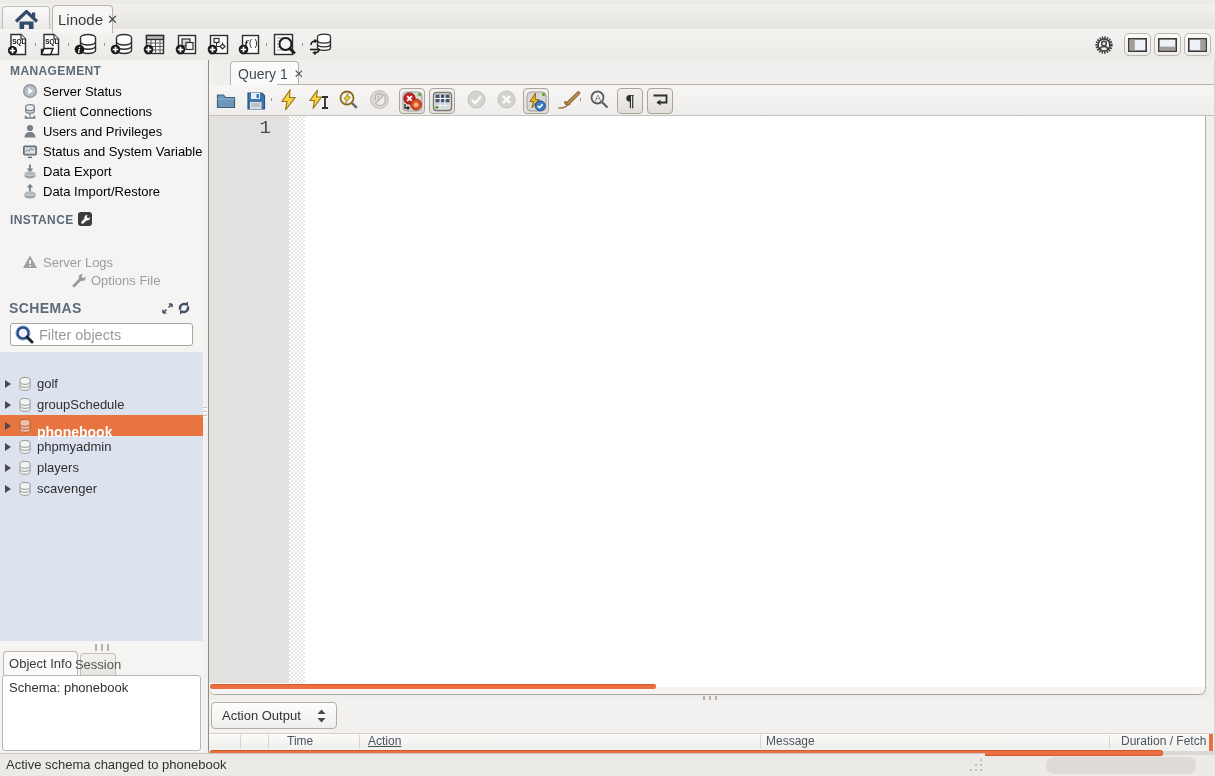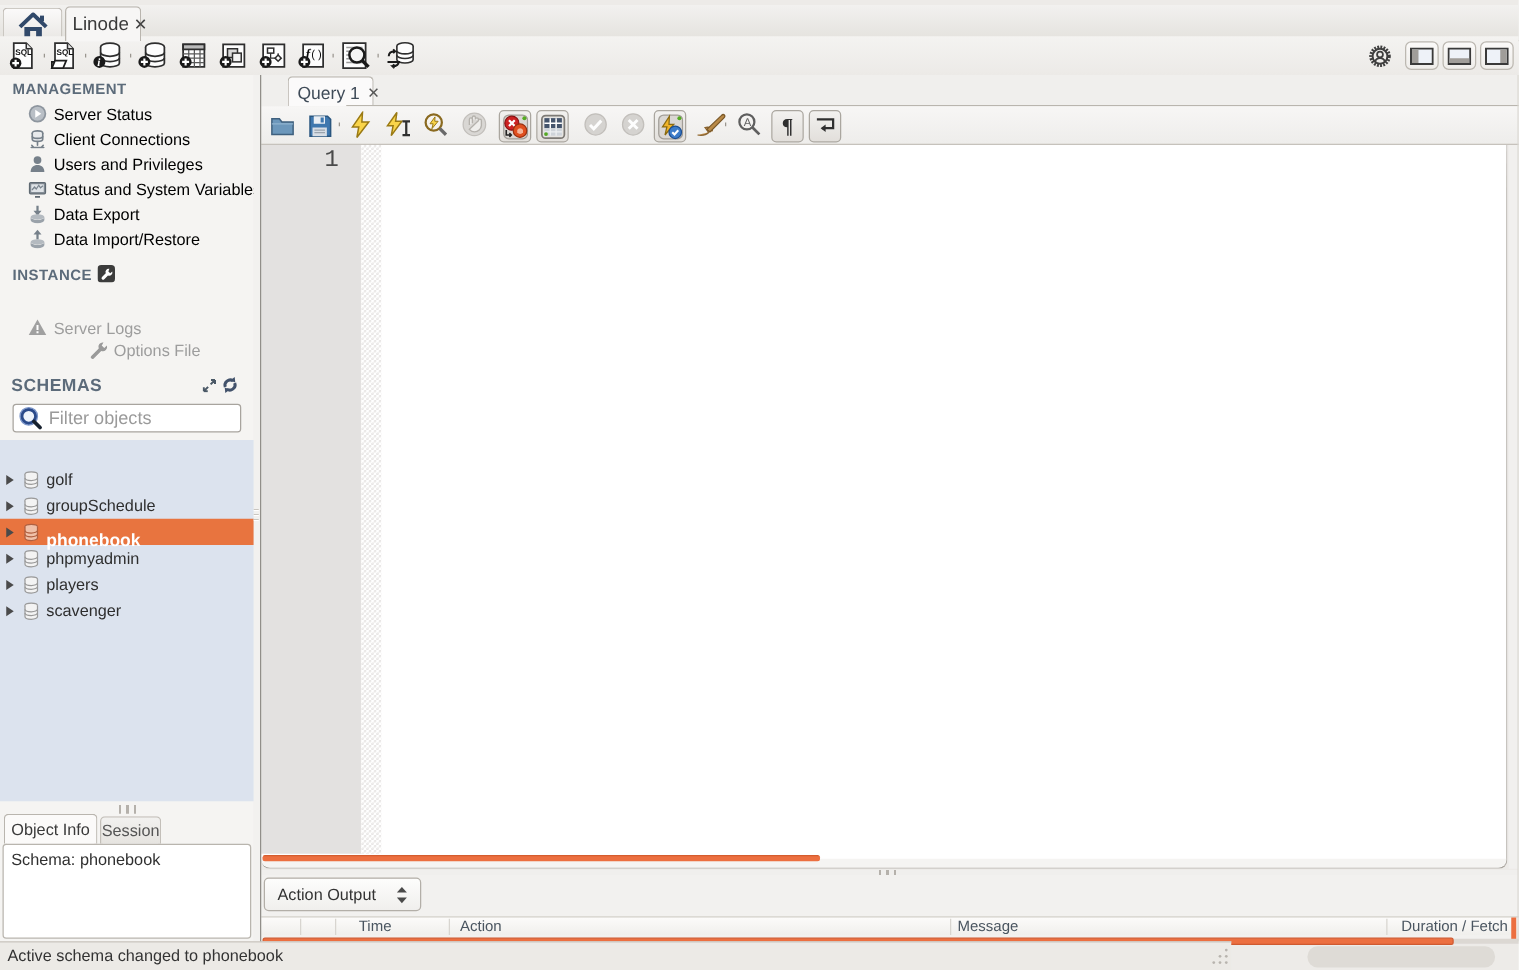--- a/index.html
+++ b/index.html
@@ -35,21 +35,21 @@
 #schemalist { left:0; top:292px; width:203px; height:289px; background:#dce3ee; }
 .schrow { position:absolute; left:0; width:203px; height:21px; display:flex; align-items:center; }
 .schrow .tri { width:0; height:0; border-left:6px solid #4a4a4a; border-top:4px solid transparent; border-bottom:4px solid transparent; margin-left:5px; }
 .schrow .cyl { margin-left:6px; margin-right:4px; }
 .schrow.sel { background:#e8743f; }
 .schrow.sel .tx { color:#fff; font-weight:bold; font-size:14px;margin-top:12px; }
 .schrow .tx { font-size:13px; color:#2e2e2e; }
 
 
 #oitab { left:3px; top:591px; width:75px; height:24px; background:#fbfaf9; border:1px solid #b9b5ae; border-bottom:none; border-radius:4px 4px 0 0; display:flex; align-items:center; justify-content:center; color:#3a3a3a; }
-#sesstab { left:80px; top:593px; width:49px; height:22px; background:linear-gradient(#f2f1ef,#e6e4e0); border:1px solid #c3bfb9; border-bottom:none; border-radius:4px 4px 0 0; display:flex; align-items:center; justify-content:center; color:#555; }
+#sesstab { left:80px; top:593px; width:36px; height:22px; background:linear-gradient(#f2f1ef,#e6e4e0); border:1px solid #c3bfb9; border-bottom:none; border-radius:4px 4px 0 0; display:flex; align-items:center; justify-content:center; color:#555; }
 #oibox { left:2px; top:615px; width:199px; height:76px; background:#fff; border:1px solid #b9b5ae; border-radius:3px; padding:4px 6px; }
 
 
 #vsplit { left:203px; top:60px; width:6px; height:693px; background:#f2f1ef; }
 #vsplit .grip { position:absolute; left:0px; top:347px; width:4px; height:10px; background:repeating-linear-gradient(180deg,#c9c5bf 0 1px,#ffffff 1px 2px,transparent 2px 4px); }
 #mainborder { left:208px; top:60px; width:0px; height:693px; border-left:1px solid #918e89; z-index:5; }
 
 #querytabbar { left:209px; top:60px; width:1006px; height:25px; background:#f0efed; }
 #querytab { position:absolute; left:0px; top:1px; width:69px; white-space:nowrap; height:24px; background:#fbfafa; border:1px solid #b9b5ae; border-bottom:none; border-radius:4px 4px 0 0; display:flex; align-items:center; padding-left:7px; font-size:14px; color:#3f4b58;margin-left:21px; }
 #qtline { left:277px; top:84px; width:938px; height:1px; background:#b9b5ae; }
@@ -483,21 +483,21 @@
           <path d="M4.5 0.5 L8.5 5 h-8 z" fill="#4a4a4a"></path>
           <path d="M4.5 13.5 L8.5 9 h-8 z" fill="#4a4a4a"></path>
         </svg></div>
     <div id="outhdr">
       <span class="sep" style="left:31px;"></span>
       <span class="sep" style="left:59px;"></span>
       <span class="sep" style="left:150px;"></span>
       <span class="sep" style="left:551px;"></span>
       <span class="sep" style="left:900px;"></span>
       <span style="position:absolute; left:78px; top:0px;">Time</span>
-      <span style="position:absolute; left:159px; top:0px;">Action</span>
+      <span style="position:absolute; left:159px; top:0px;text-decoration:underline;">Action</span>
       <span style="position:absolute; left:557px; top:0px;">Message</span>
       <span style="position:absolute; left:912px; top:0px;">Duration / Fetch</span>
       <span style="position:absolute; left:1000px; top:0px; width:4px; height:19px; background:#ec6f40;"></span>
     </div>
     <div id="oscrolltrack"></div>
     <div id="oscroll"></div>
   </div>
   <div class="abs" style="left:1214px; top:60px; width:1px; height:693px; background:#d8d5d0;"></div>
   <div class="abs" id="statusbar">
     <div class="txt">Active schema changed to phonebook</div>

